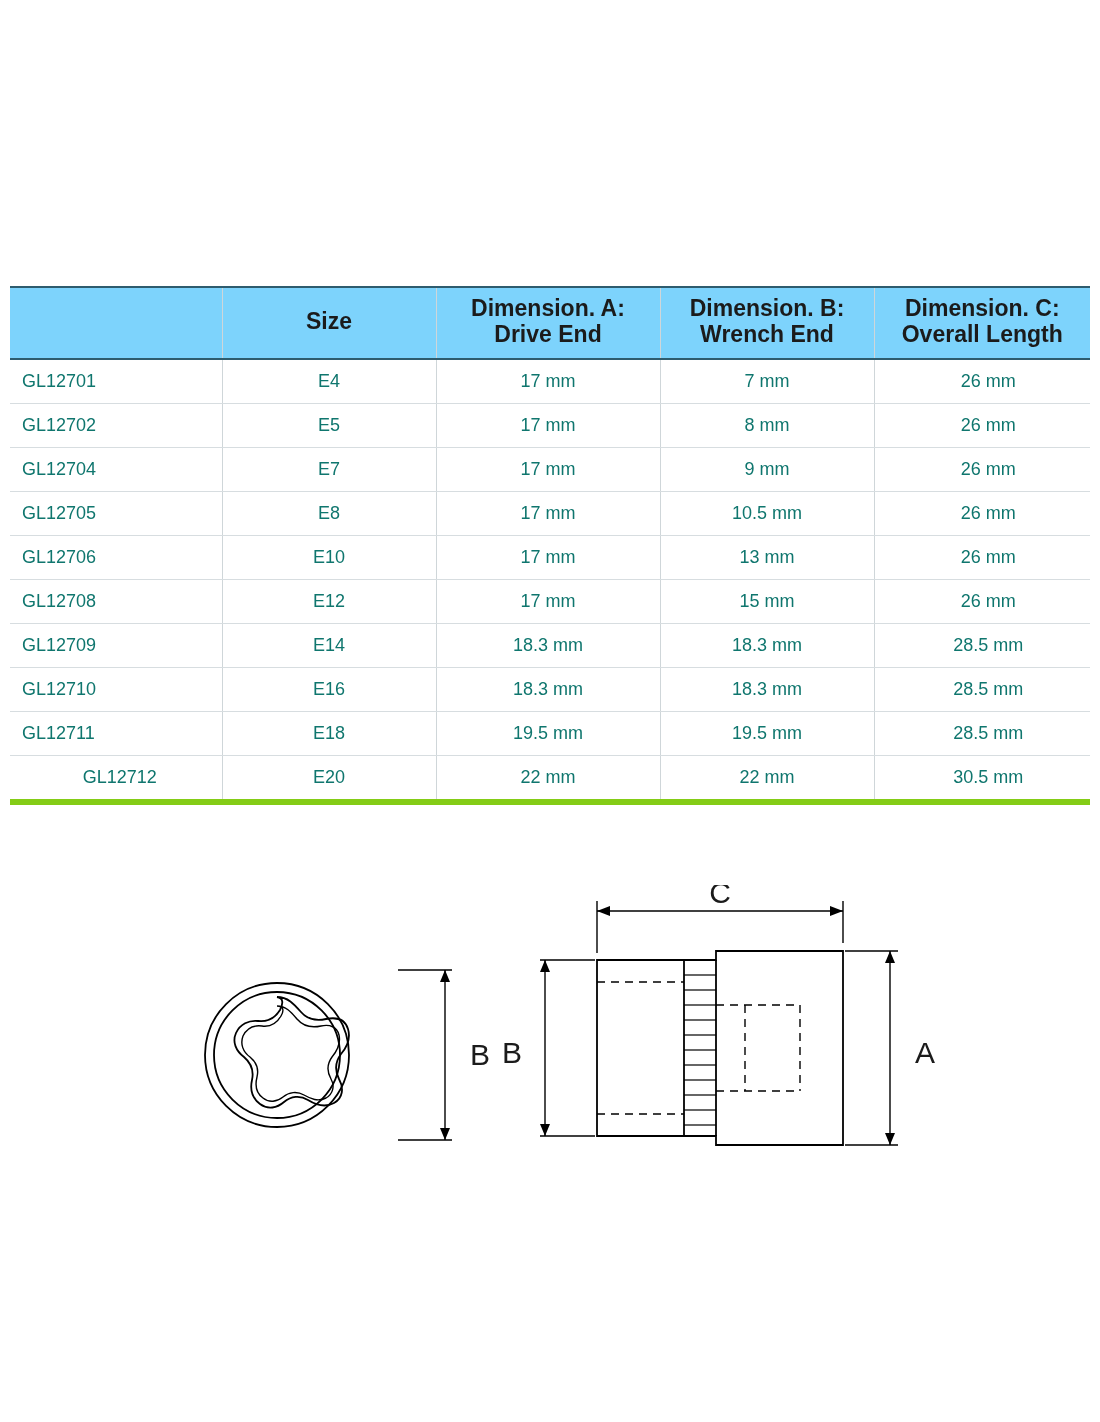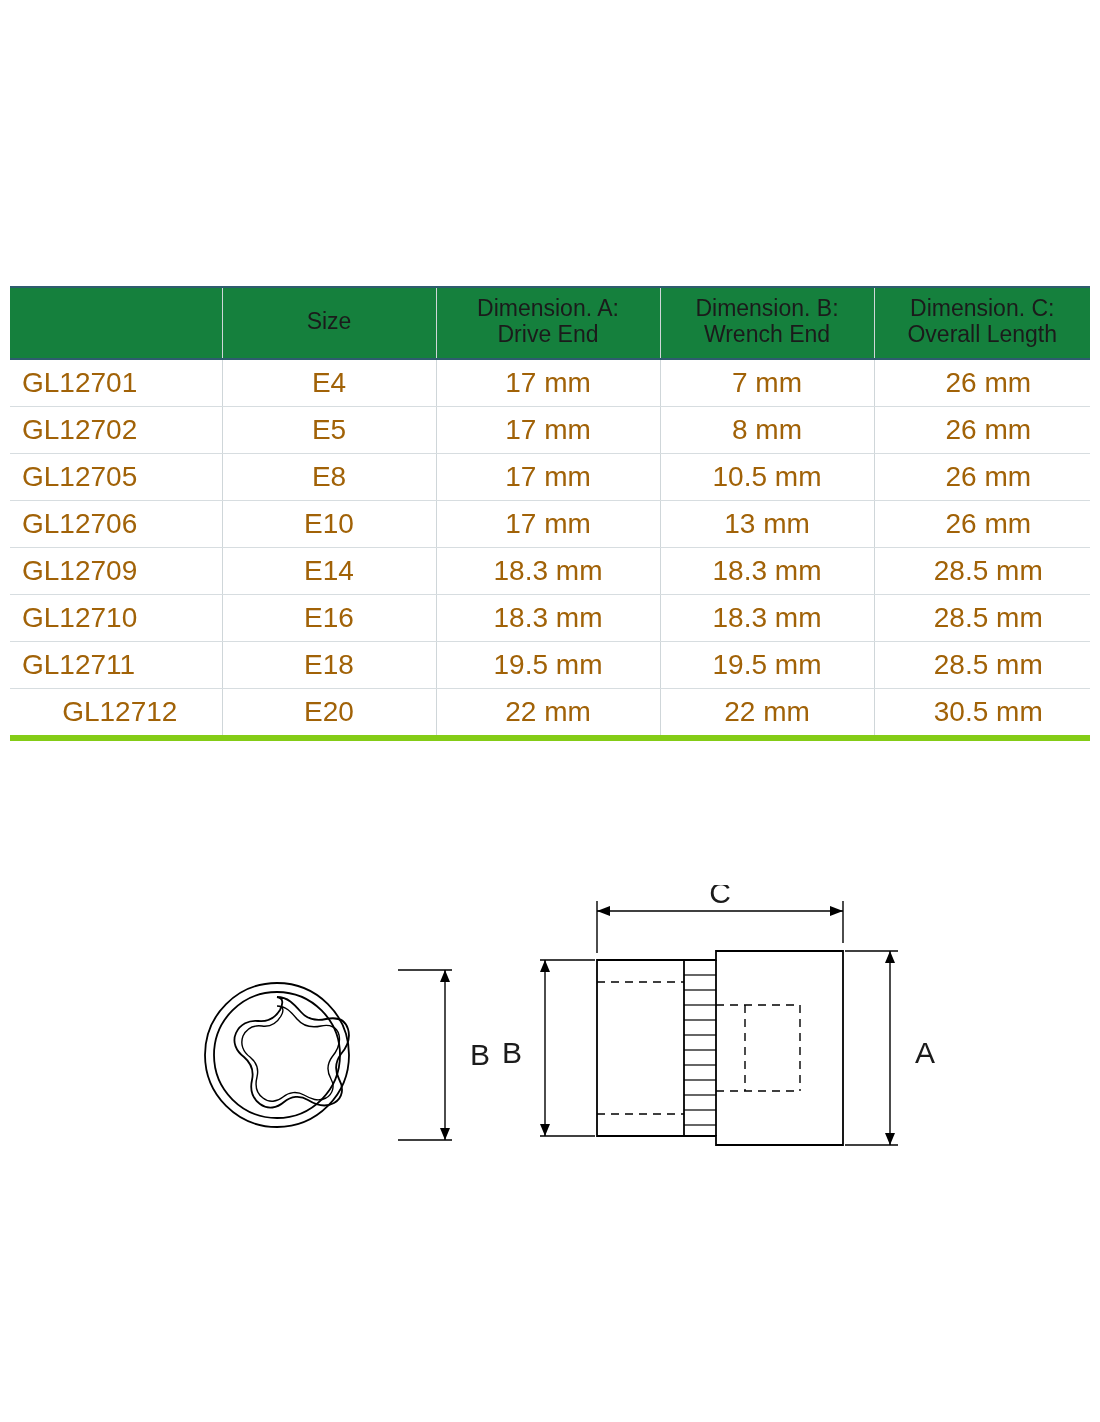--- a/index.html
+++ b/index.html
@@ -35,39 +35,39 @@
     width: 1080px;
     table-layout: fixed;
   }
   table.spec col.c0 { width: 212px; }
   table.spec col.c1 { width: 214px; }
   table.spec col.c2 { width: 224px; }
   table.spec col.c3 { width: 214px; }
   table.spec col.c4 { width: 216px; }
 
   table.spec thead th {
-    background: #15803d;
+    background: #7dd3fc;
     font-size: 23px;
-    font-weight: normal;
+    font-weight: bold;
     line-height: 1.12;
     color: #1b1b1b;
     padding: 8px 4px 10px 4px;
     vertical-align: middle;
     text-align: center;
     border-bottom: 2px solid #2e5c6e;
     border-right: 1px solid #cfd6d9;
   }
   table.spec thead th.blank {
     border-right: 1px solid #cfd6d9;
   }
   table.spec thead th:last-child { border-right: none; margin-top: 24px; }
 
   table.spec tbody td {
-    font-size: 28px;
-    color: #a16207;
+    font-size: 18px;
+    color: #0f766e;
     padding: 7px 4px 7px 4px;
     text-align: center;
     border-bottom: 1px solid #d7dde0;
     border-right: 1px solid #cfd6d9;
     height: 29px;
     white-space: nowrap;
   }
   table.spec tbody td:first-child {
     text-align: left;
     padding-left: 12px;
@@ -139,31 +139,45 @@
           <td>26 mm</td>
         </tr>
         <tr>
           <td>GL12702</td>
           <td>E5</td>
           <td>17 mm</td>
           <td>8 mm</td>
           <td>26 mm</td>
         </tr>
         <tr>
+          <td>GL12704</td>
+          <td>E7</td>
+          <td>17 mm</td>
+          <td>9 mm</td>
+          <td>26 mm</td>
+        </tr>
+        <tr>
           <td>GL12705</td>
           <td>E8</td>
           <td>17 mm</td>
           <td>10.5 mm</td>
           <td>26 mm</td>
         </tr>
         <tr>
           <td>GL12706</td>
           <td>E10</td>
           <td>17 mm</td>
           <td>13 mm</td>
+          <td>26 mm</td>
+        </tr>
+        <tr>
+          <td>GL12708</td>
+          <td>E12</td>
+          <td>17 mm</td>
+          <td>15 mm</td>
           <td>26 mm</td>
         </tr>
         <tr>
           <td>GL12709</td>
           <td>E14</td>
           <td>18.3 mm</td>
           <td>18.3 mm</td>
           <td>28.5 mm</td>
         </tr>
         <tr>

